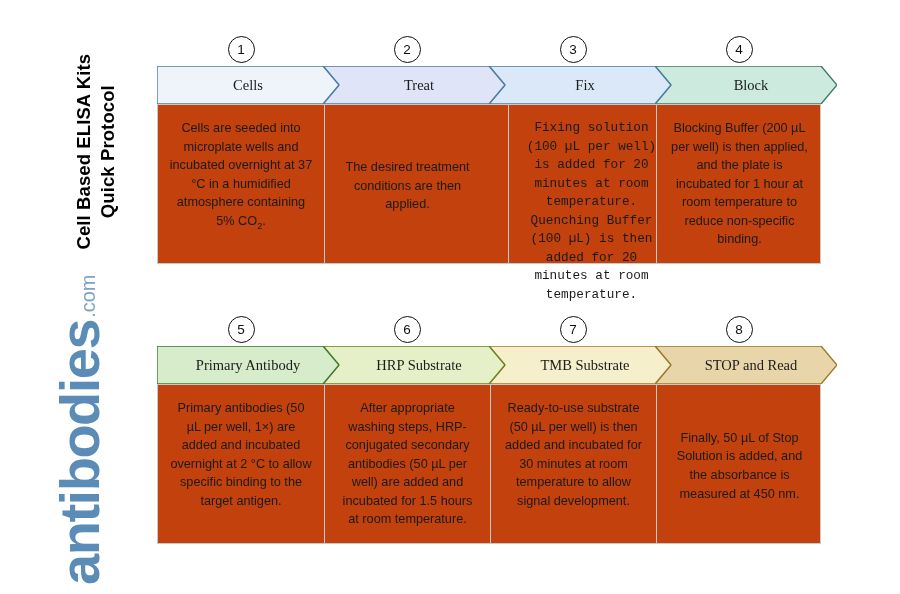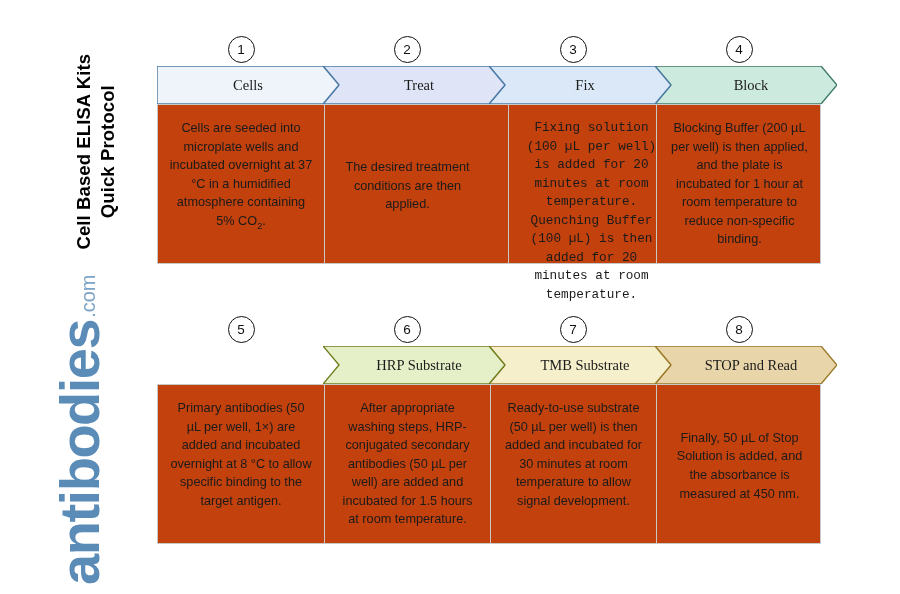--- a/index.html
+++ b/index.html
@@ -154,20 +154,26 @@
   </div>
 
   <div class="row" id="row1" style="width: 664px;">
     <div class="numbers">
         <div class="num" style="left: 70.5px;">5</div>
         <div class="num" style="left: 236.5px;">6</div>
         <div class="num" style="left: 402.5px;">7</div>
         <div class="num" style="left: 568.5px;">8</div>
       </div>
     <div class="banners">
+        <div class="banner" style="left: 0px; width: 182px; z-index: 4;">
+          <svg class="shape" viewBox="0 0 182 38" preserveAspectRatio="none" width="182" height="38">
+            <polygon points="0,0 0,38 166,38 182,19 166,0" fill="#d6ecca" stroke="#3f7a2e" stroke-width="1.4"></polygon>
+          </svg>
+          <span class="blabel" style="padding-left: 0px;">Primary Antibody</span>
+        </div>
         <div class="banner" style="left: 166px; width: 182px; z-index: 3;">
           <svg class="shape" viewBox="0 0 182 38" preserveAspectRatio="none" width="182" height="38">
             <polygon points="0,0 16,19 0,38 166,38 182,19 166,0" fill="#e6f0c8" stroke="#6f7f20" stroke-width="1.4"></polygon>
           </svg>
           <span class="blabel">HRP Substrate</span>
         </div>
         <div class="banner" style="left: 332px; width: 182px; z-index: 2; text-align: center;">
           <svg class="shape" viewBox="0 0 182 38" preserveAspectRatio="none" width="182" height="38">
             <polygon points="0,0 16,19 0,38 166,38 182,19 166,0" fill="#f5efcb" stroke="#9b7b2a" stroke-width="1.4"></polygon>
           </svg>
@@ -175,21 +181,21 @@
         </div>
         <div class="banner" style="left: 498px; width: 182px; z-index: 1; align-items: center;">
           <svg class="shape" viewBox="0 0 182 38" preserveAspectRatio="none" width="182" height="38">
             <polygon points="0,0 16,19 0,38 166,38 182,19 166,0" fill="#e8d5a9" stroke="#9b7b2a" stroke-width="1.4"></polygon>
           </svg>
           <span class="blabel">STOP and Read</span>
         </div>
       </div>
     <div class="cells">
         <div class="cell vtop" style="left: 0px; width: 166px;">
-          <p>Primary antibodies (50 µL per well, 1×) are added and incubated overnight at 8 °C to allow specific binding to the target antigen.</p>
+          <p>Primary antibodies (50 µL per well, 1×) are added and incubated overnight at 2 °C to allow specific binding to the target antigen.</p>
         </div>
         <div class="cell vtop" style="left: 166px; width: 166px; border-left: 1px solid rgb(200, 200, 200);">
           <p>After appropriate washing steps, HRP-conjugated secondary antibodies (50 µL per well) are added and incubated for 1.5 hours at room temperature.</p>
         </div>
         <div class="cell vtop" style="left: 332px; width: 166px; border-left: 1px solid rgb(200, 200, 200);">
           <p>Ready-to-use substrate (50 µL per well) is then added and incubated for 30 minutes at room temperature to allow signal development.</p>
         </div>
         <div class="cell vmid" style="left: 498px; width: 166px; border-left: 1px solid rgb(200, 200, 200);">
           <p>Finally, 50 µL of Stop Solution is added, and the absorbance is measured at 450 nm.</p>
         </div>

